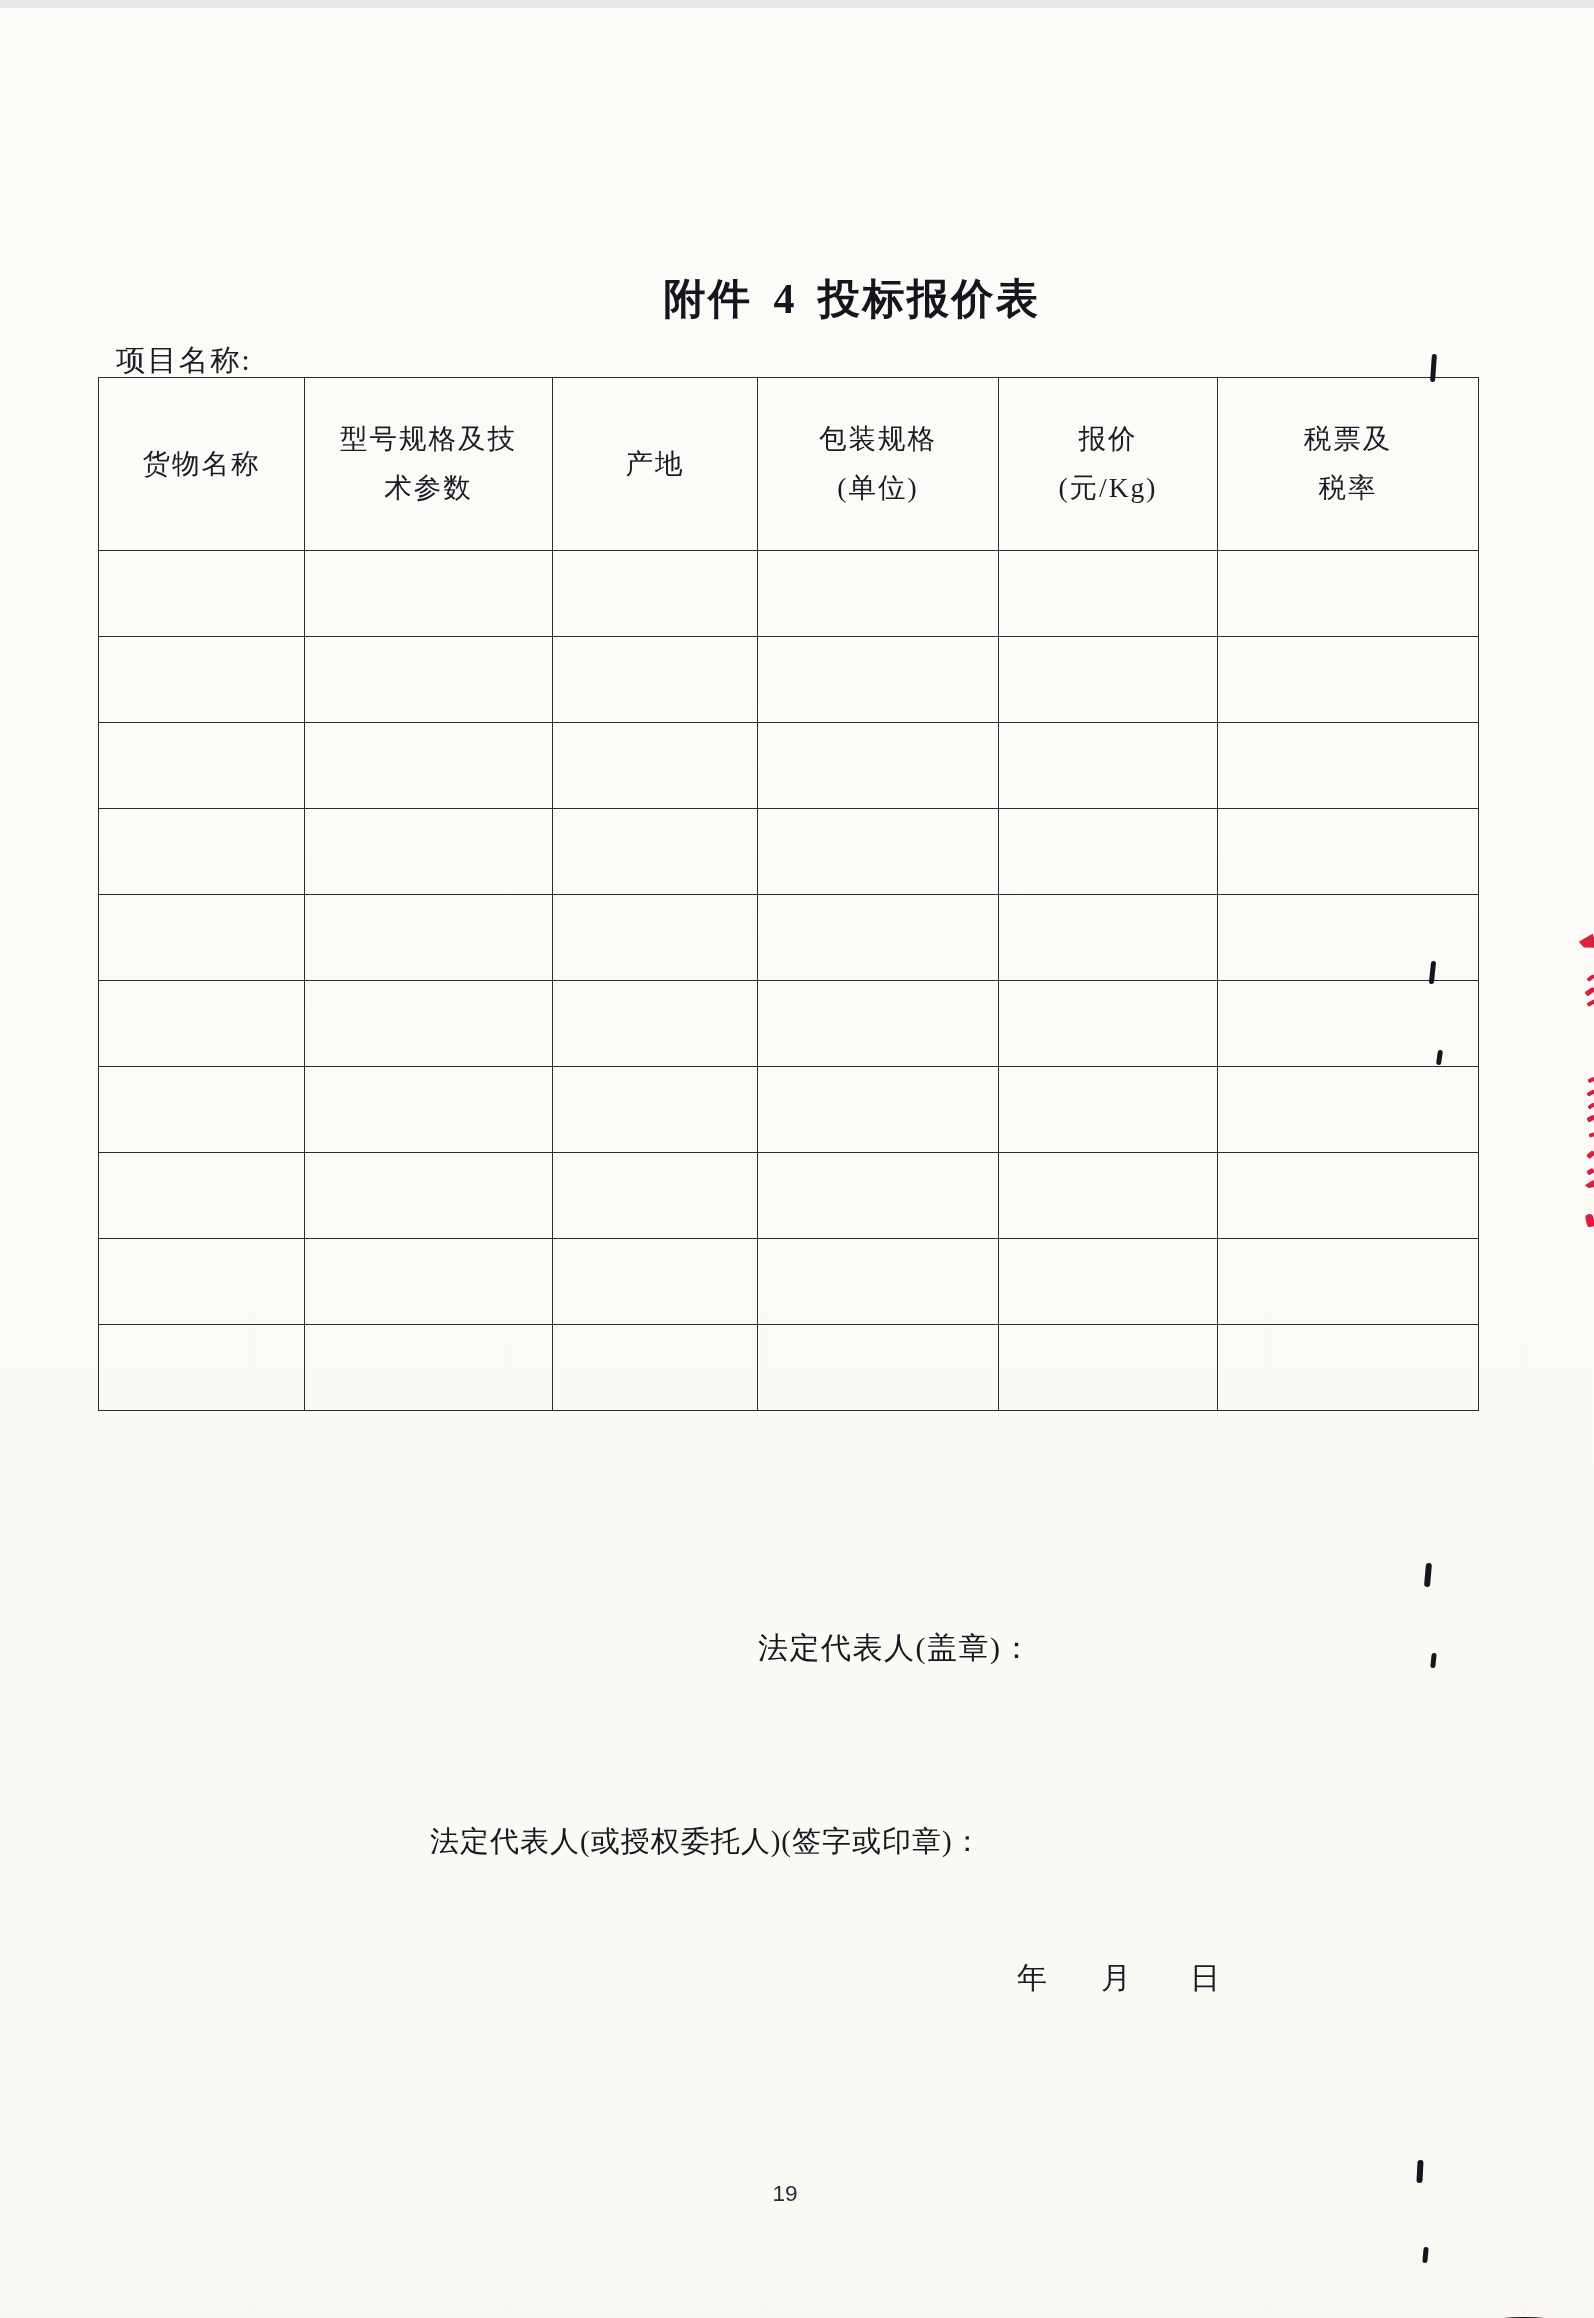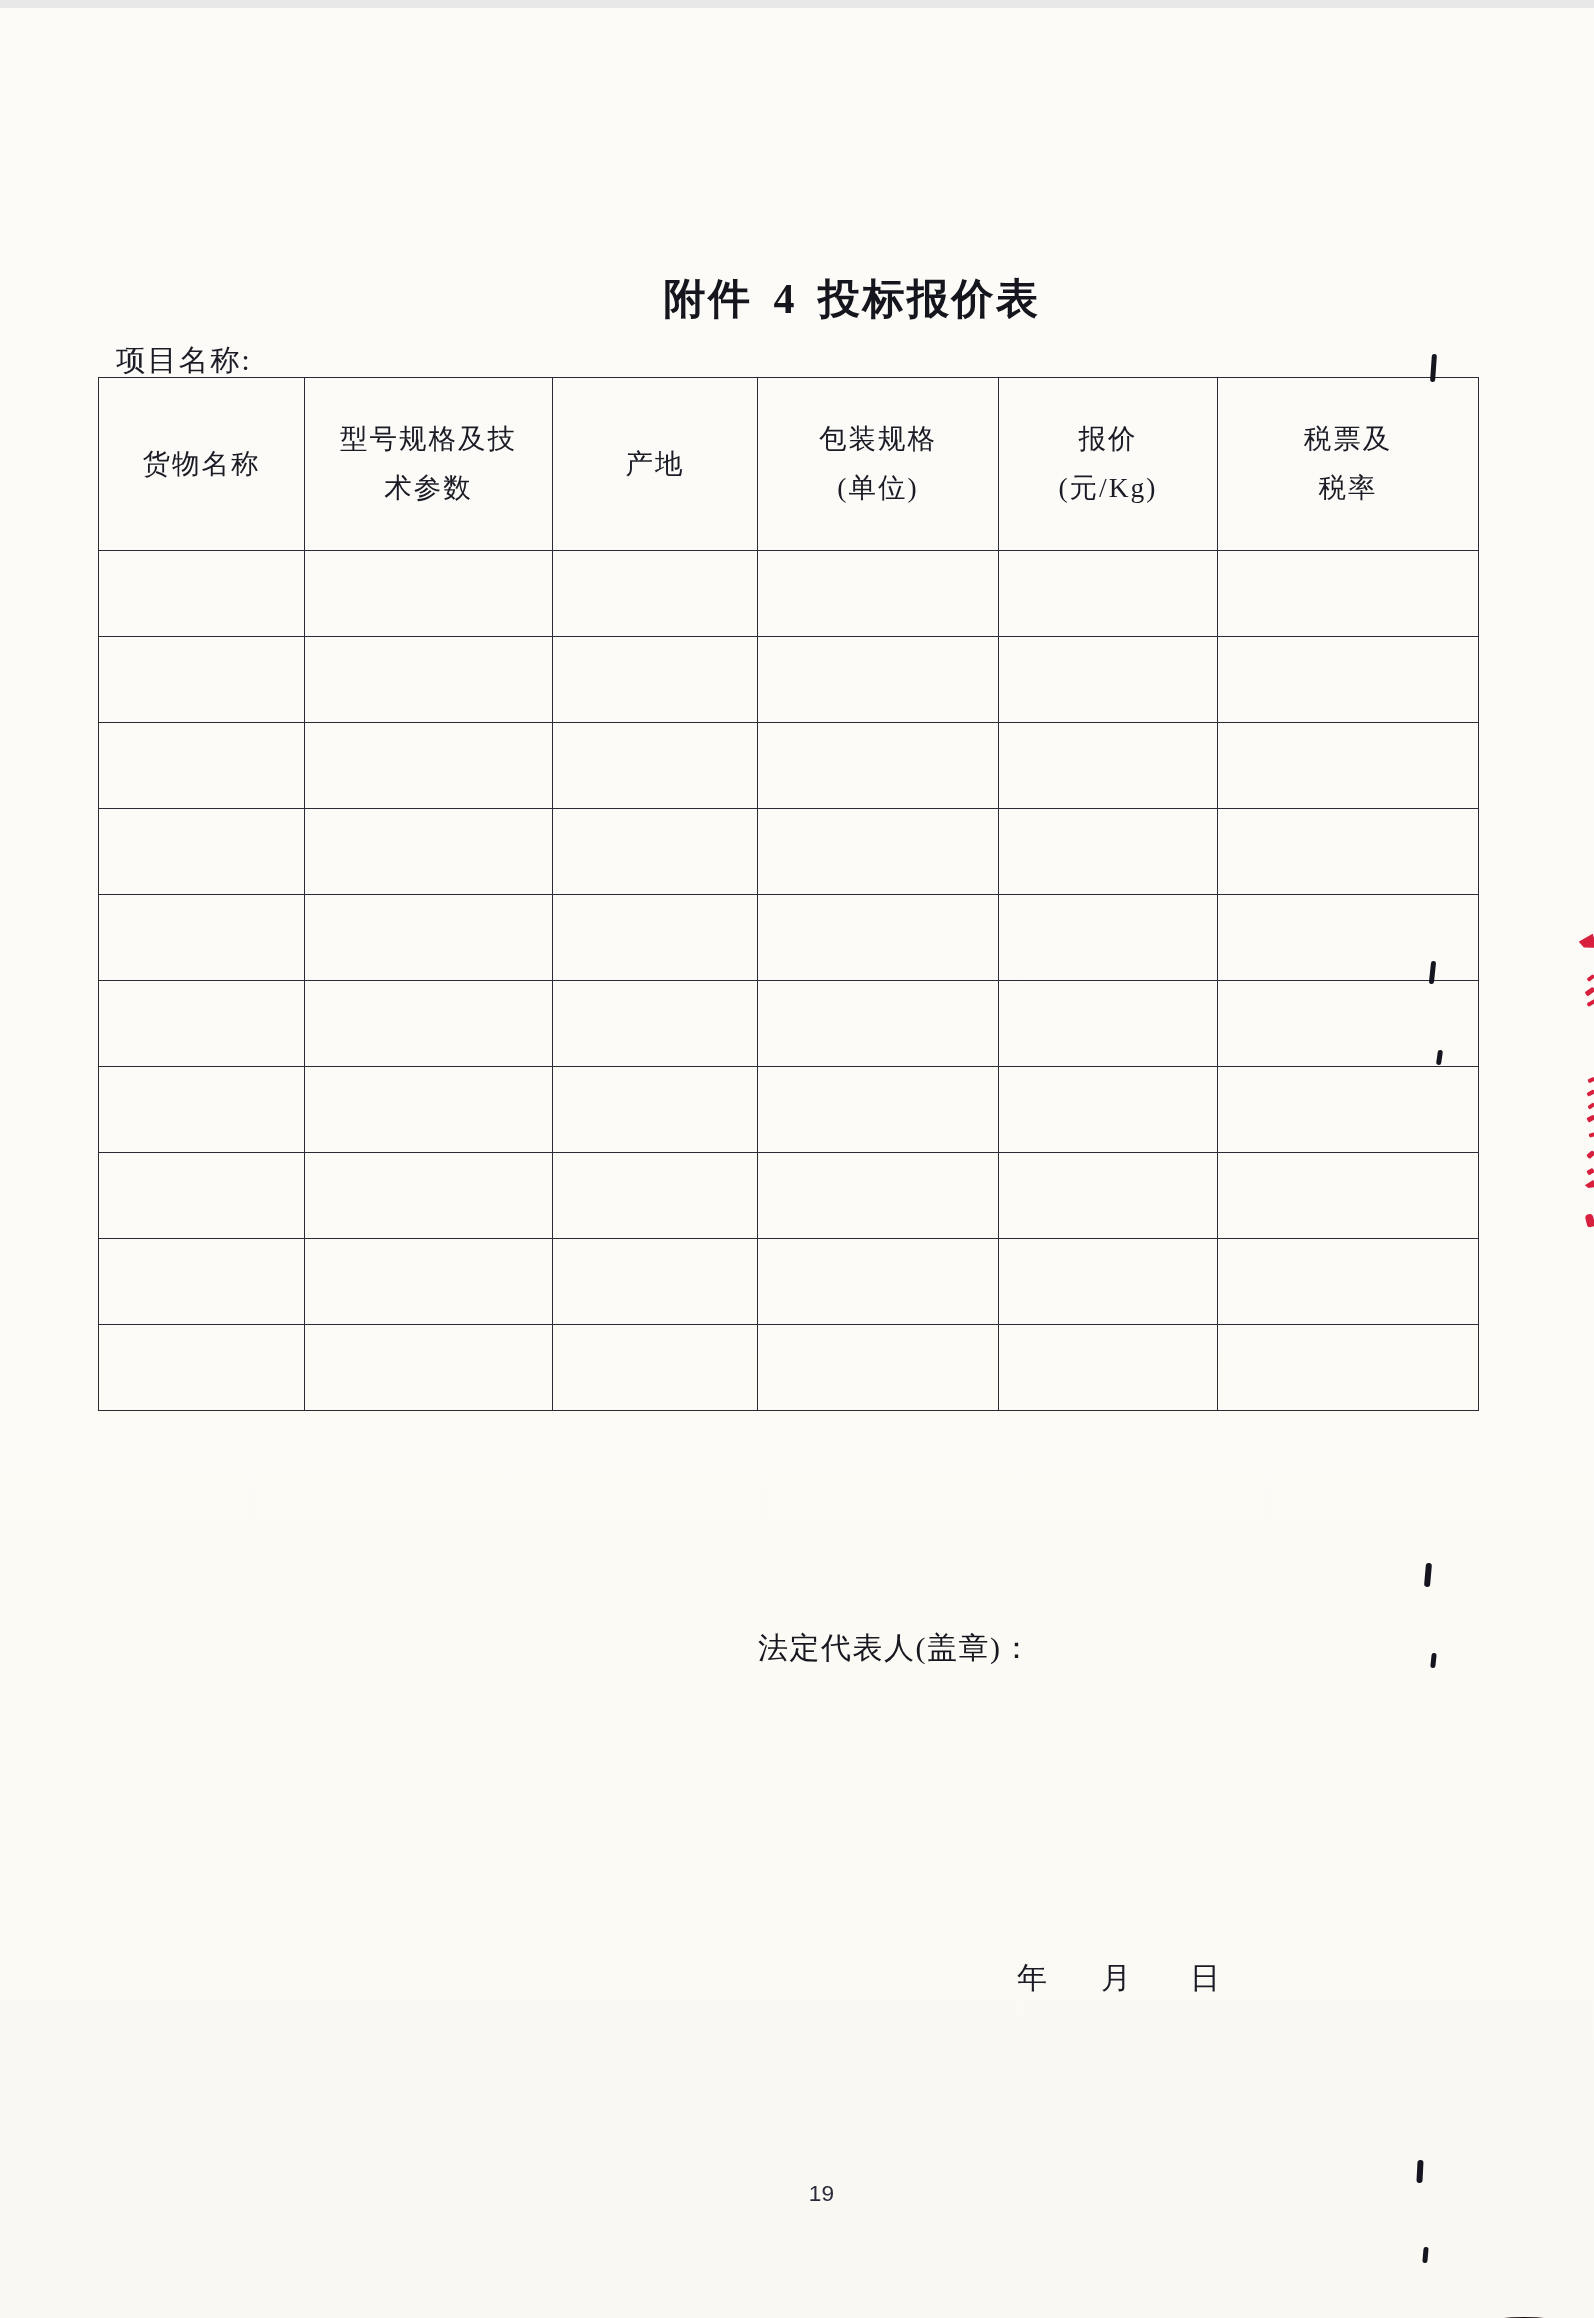--- a/index.html
+++ b/index.html
@@ -60,21 +60,21 @@
     font-size:29px;letter-spacing:1px;color:#17171f;
   }
   .date-line{
     position:absolute;left:1017px;top:1950px;
     font-size:30px;color:#1b1b25;display:flex;
   }
   .date-line .dm{margin-left:54px;}
   .date-line .dd{margin-left:59px;}
   .page-number{
     position:absolute;left:736px;top:2173px;width:98px;
-    text-align:right;font-size:22.6px;color:#2a2a3a;
+    text-align:center;font-size:22.6px;color:#2a2a3a;
     font-family:"Liberation Sans","DejaVu Sans",sans-serif;
   }
   
   .tick{
     position:absolute;background:#15151f;border-radius:2.9px;
   }
   .red-mark{
     position:absolute;background:#d8203e;border-radius:1.5px;
   }
   .red-wedge{
@@ -226,20 +226,21 @@
           <td></td>
           <td></td>
           <td></td>
         </tr>
       </tbody>
   </table>
 
 
   <div class="bidder-label">法定代表人(盖章)：</div>
 
+  <div class="legal-label">法定代表人(或授权委托人)(签字或印章)：</div>
 
   <div class="date-line">
     <span class="dy">年</span>
     <span class="dm">月</span>
     <span class="dd">日</span>
   </div>
 
   <div class="page-number">19</div>
 
   <div class="tick" style="left:1431px;top:346px;width:5.4px;height:27.5px;transform:rotate(4deg);"></div>

